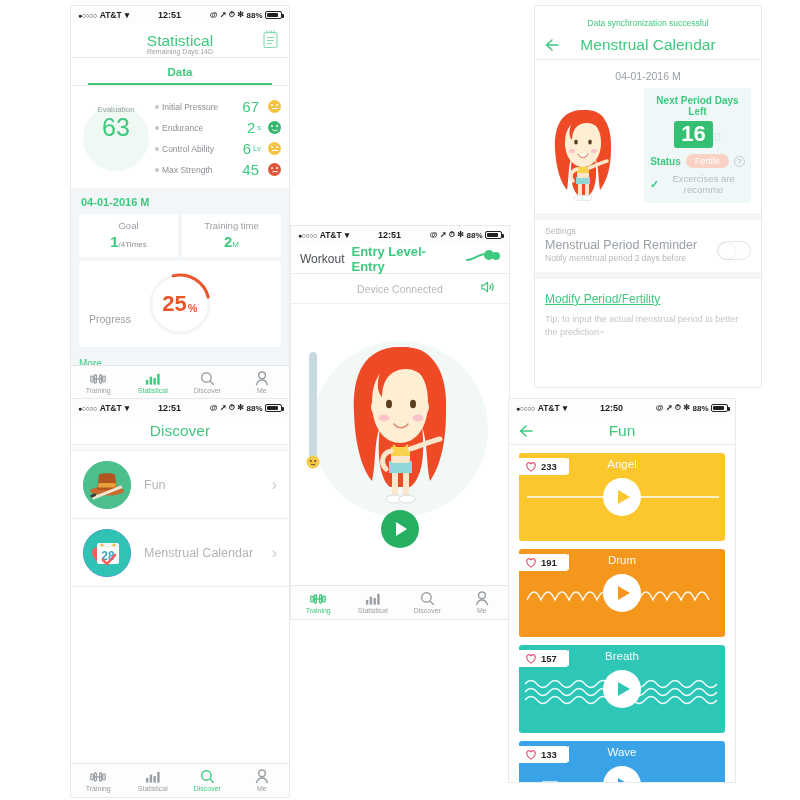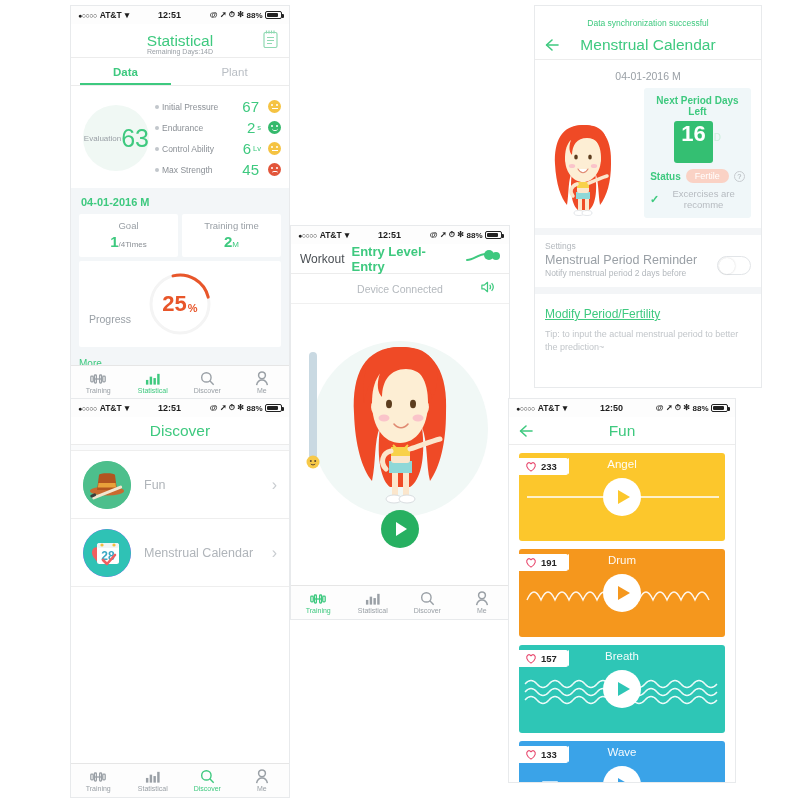--- a/index.html
+++ b/index.html
@@ -64,21 +64,21 @@
   .subtab.active::after {
     content: ""; position: absolute; left: 8%; right: 8%; bottom: 0;
     height: 2px; background: #3ec97f;
   }
 
   
   .eval-wrap { display: flex; padding: 10px 8px 8px 8px; align-items: center; background:#fff;}
   .eval-circle {
     width: 66px; height: 66px; border-radius: 50%;
     background: #f0f8f4; flex: none;
-    display: flex; flex-direction: row; align-items: center; justify-content: flex-end;
+    display: flex; flex-direction: column; align-items: center; justify-content: flex-start;
     margin-left: 4px;
   }
   .eval-label { font-size: 8px; color: #9aa0a6; }
   .eval-score { font-size: 25px; color: #3ec97f; font-weight: 400; line-height: 1; margin-top: 1px;}
 
   .metrics { flex: 1; padding-left: 6px; }
   .metric-row { display: flex; align-items: center; height: 21px; }
   .m-bullet { width:4px; height:4px; border-radius:50%; background:#c2c7cc; flex:none; margin-right:3px; }
   .m-name { font-size: 8.5px; color: #8b9096; flex: 1; white-space: nowrap; }
   .m-val { font-size: 15px; color: #3ec97f; font-weight: 400; margin-right: 2px; }
@@ -202,21 +202,21 @@
   }
   .fun-wave { position:absolute; left:0; right:0; top: 50%; transform: translateY(-50%); height: 34px; }
 
   
   .mens-date { text-align:center; font-size: 10.5px; color: #9aa0a6; padding: 10px 0 6px; }
   .mens-card { display:flex; padding: 0 10px 10px; gap: 23px; align-items: stretch;}
   .mens-girl { width: 76px; flex: none; display:flex; align-items:flex-end; justify-content:center; }
   .mens-info { flex:1; background:#f0f7f9; border-radius:3px; padding: 7px 6px 8px; text-align:center; }
   .mi-title { font-size: 10px; color: #3ec97f; font-weight: 600; }
   .mi-box { display:inline-flex; align-items: baseline; background:#34bf72; border-radius:3px;
-    padding: 2px 7px 18px; margin-top: 4px; }
+    padding: 2px 7px 3px; margin-top: 4px; }
   .mi-num { font-size: 22px; color: #fff; font-weight: 600; line-height:1; }
   .mi-d { font-size: 10px; color: #cdeedd; margin-left:1px; }
   .mi-status { margin-top: 6px; display:flex; align-items:center; justify-content:center; gap:5px;}
   .mi-stxt { font-size: 10px; color: #3ec97f; font-weight:600; }
   .mi-pill { background:#fad2c5; color:#ffffff; font-size: 9px; padding: 2px 9px; border-radius: 9px; }
   .mi-q { width:11px;height:11px;border-radius:50%;border:1px solid #c8ccd0;color:#a8adb2;
     font-size:7.5px; display:flex;align-items:center;justify-content:center;}
   .mi-rec { margin-top: 5px; font-size: 9.5px; color: #b6bbc0; display:flex; align-items:center; justify-content:center; gap:3px;}
   .mi-check { color: #3ec97f; font-size: 11px; font-weight: bold;}
 
@@ -271,21 +271,20 @@
           <line x1="12" y1="1" x2="12" y2="4" stroke="#8fd9b2" stroke-width="1.2"></line>
           <line x1="5" y1="8" x2="12" y2="8" stroke="#8fd9b2" stroke-width="1"></line>
           <line x1="5" y1="11" x2="12" y2="11" stroke="#8fd9b2" stroke-width="1"></line>
           <line x1="5" y1="14" x2="10" y2="14" stroke="#8fd9b2" stroke-width="1"></line>
         </svg>
       </div>
     </div>
 
     <div class="subtabs">
       <div class="subtab active">Data</div>
-      <div class="subtab">Plant</div>
     </div>
 
     <div class="eval-wrap">
       <div class="eval-circle">
         <div class="eval-label">Evaluation</div>
         <div class="eval-score">63</div>
       </div>
       <div class="metrics">
 
         <div class="metric-row">

